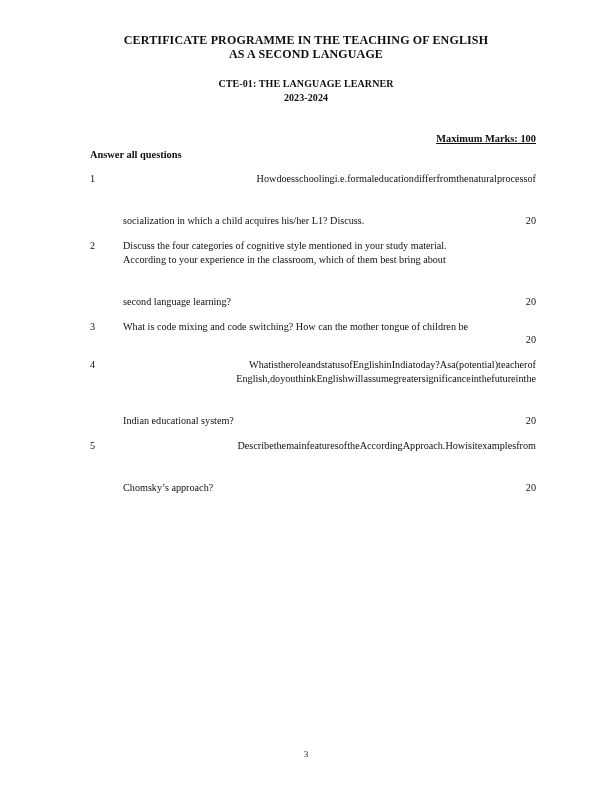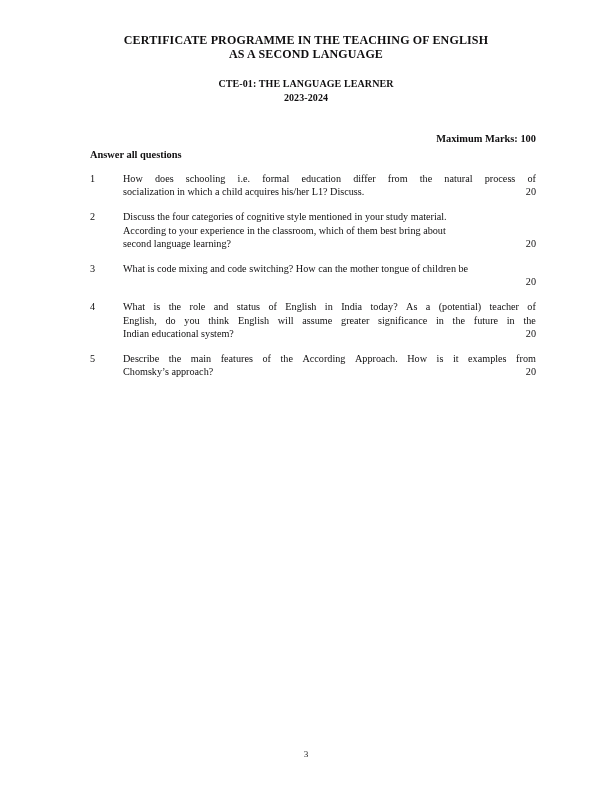--- a/index.html
+++ b/index.html
@@ -53,20 +53,21 @@
 
   
   .max-marks {
     position: absolute;
     top: 132px;
     right: 76px;
     font-weight: bold;
     font-size: 10.4px;
     line-height: 13px;
     white-space: nowrap;
+    text-decoration: underline;
   }
   .answer-all {
     position: absolute;
     top: 148px;
     left: 90px;
     font-weight: bold;
     font-size: 10.4px;
     line-height: 13px;
     white-space: nowrap;
   }
@@ -98,33 +99,33 @@
     text-align: justify;
     text-justify: inter-word;
   }
   .q-line {
     display: block;
     white-space: nowrap;
   }
   
   .q-line.just {
     display: flex;
-    justify-content: space-between;
+    justify-content: flex-end;
     white-space: nowrap;
   }
   .q-line.just > span { display: inline-block; }
 
   
   .q-line.with-mark {
     display: flex;
     justify-content: space-between;
     align-items: baseline;
     white-space: nowrap;
   }
-  .q-line.with-mark .line-text { display: inline-block; }
+  .q-line.with-mark .line-text { display: inline-block; margin-top: 29px; }
   .q-line.with-mark .mark {
     display: inline-block;
     width: 22px;
     text-align: right;
     flex: none;
   }
   
   .q-line.mark-only {
     display: block;
     text-align: right;

